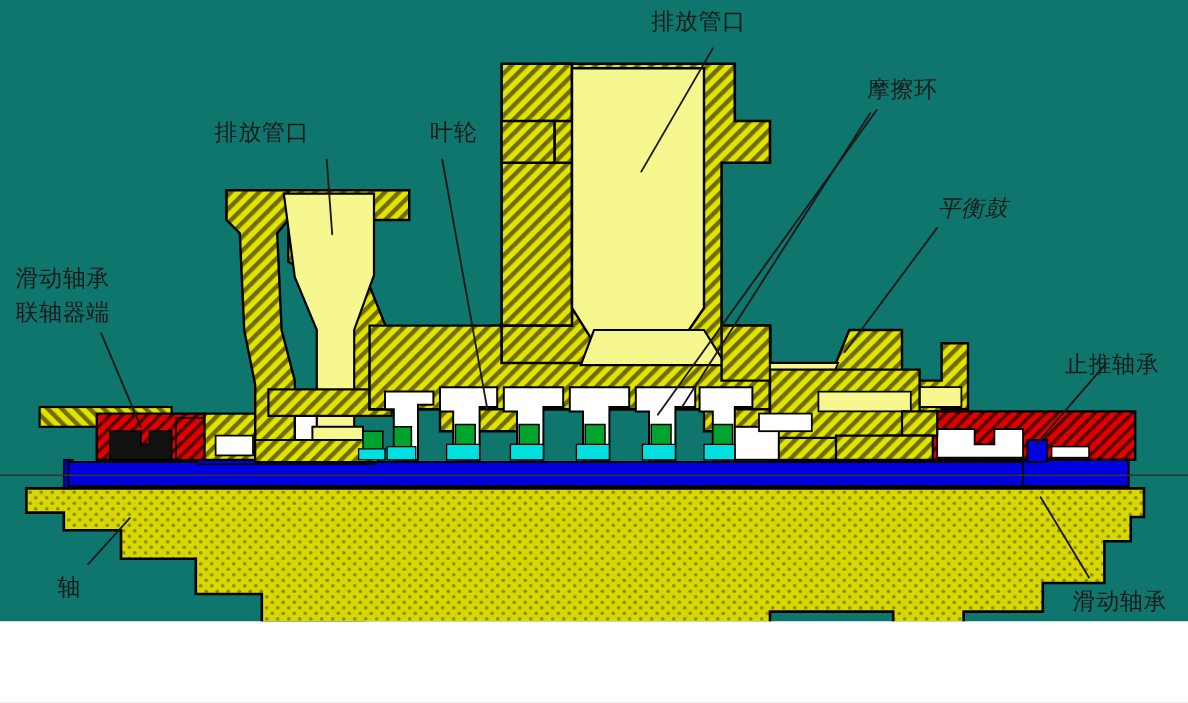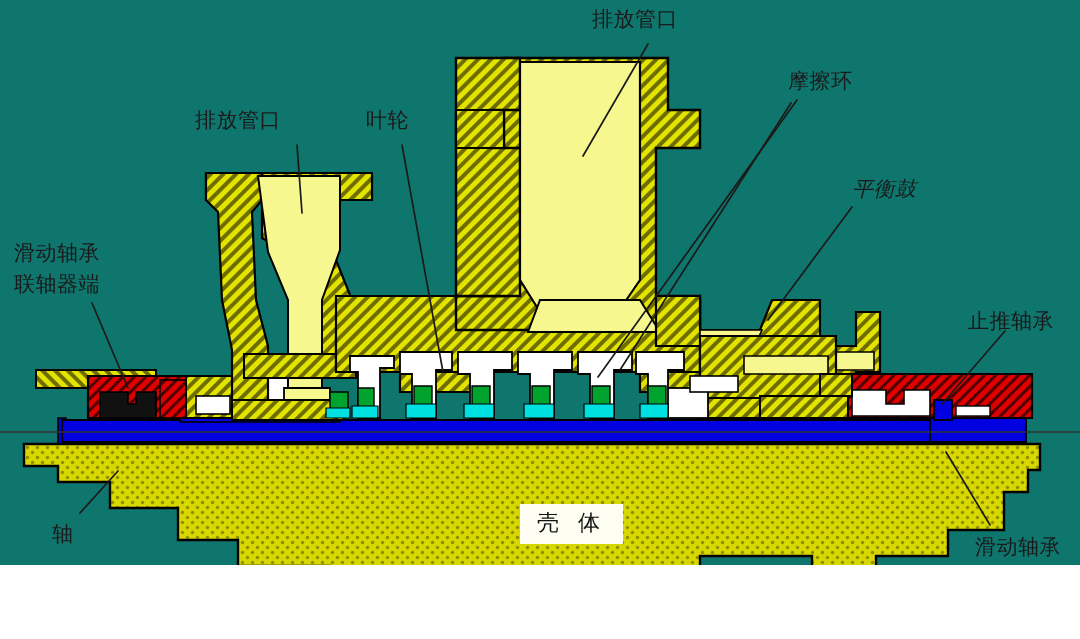--- a/index.html
+++ b/index.html
@@ -263,29 +263,28 @@
       <line x1="990" y1="525" x2="946" y2="452"></line>
     </g>
   </svg>
 
   <div class="label" style="left:592px; top:4px;">排放管口</div>
 
   <div class="label" style="left:778px; top:66px;margin-left:10px;">摩擦环</div>
 
   <div class="label" style="left:195px; top:105px;">排放管口</div>
 
-  <div class="label" style="left:366px; top:105px;">叶轮</div>
+  <div class="label" style="left:391px; top:105px;">叶轮</div>
 
   <div class="label" style="left:852px; top:174px;font-style:italic;">平衡鼓</div>
 
   <div class="label two-line" style="left:14px; top:238px;">滑动轴承
 联轴器端</div>
 
-  <div class="label" style="left:968px; top:306px;">止推轴承</div>
+  <div class="label" style="left:968px; top:316px;">止推轴承</div>
 
   <div class="label" style="left:52px; top:519px;">轴</div>
 
   <div class="label two-line" style="left:975px; top:532px;">滑动轴承
 外端</div>
 
-  <div id="housing-label" style="left:520px; top:504px;">壳 体</div>
 
 </div>
 
 </body></html>

